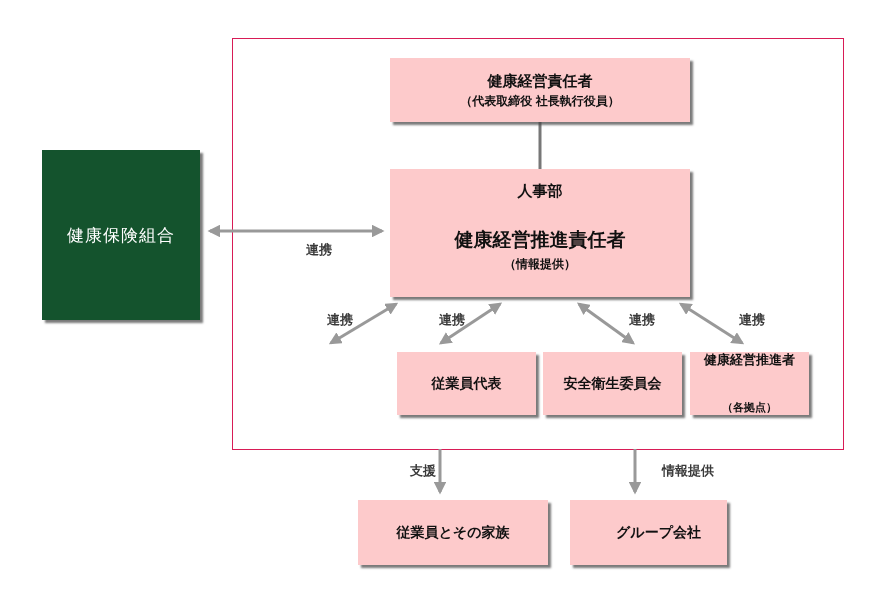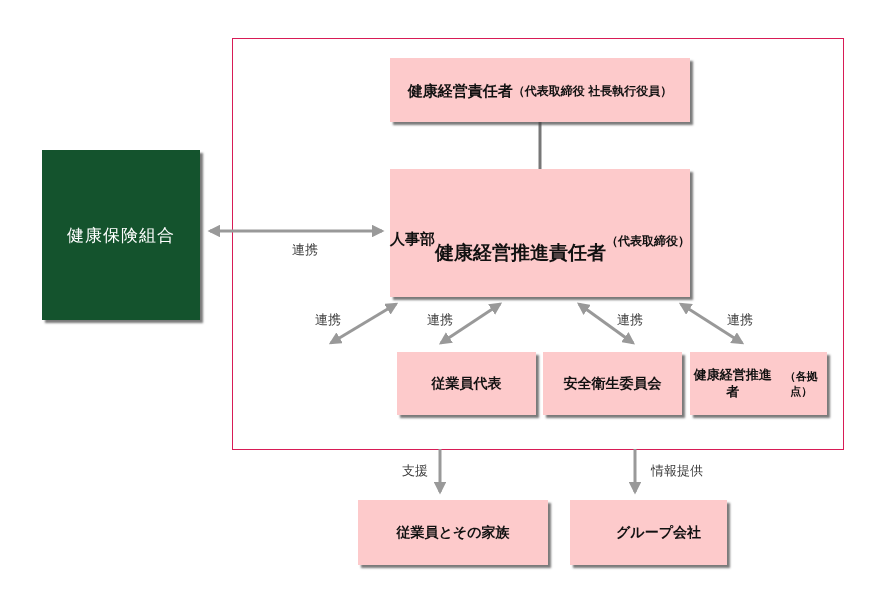--- a/index.html
+++ b/index.html
@@ -17,52 +17,53 @@
     background:transparent;
   }
   .arrow-layer{
     position:absolute;left:0;top:0;width:880px;height:612px;
     pointer-events:none;
   }
   .box{
     position:absolute;
     background:#fdcacb;
     box-shadow:3px 3px 2px rgba(70,70,70,0.72);
-    display:flex;flex-direction:row;align-items:center;justify-content:center;
+    display:flex;flex-direction:column;align-items:center;justify-content:center;
     color:#111111;
     text-align:center;
     box-sizing:border-box;
   }
   .box.blue{
     background:#14532d;
     color:#ffffff;
   }
   .insurance-box{left:42px;top:150px;width:158px;height:170px;font-size:17px;font-weight:400;letter-spacing:1px;}
   .chief-box{left:390px;top:58px;width:300px;height:64px;}
   .chief-title{font-size:15px;font-weight:700;line-height:1.4;}
   .chief-sub{font-size:12px;font-weight:700;margin-top:2px;}
   .hr-box{left:390px;top:169px;width:300px;height:128px;justify-content:flex-start;padding-top:13px;}
   .hr-dept{font-size:15px;font-weight:700;}
   .hr-title{font-size:19px;font-weight:700;margin-top:26px;}
   .hr-sub{font-size:12px;font-weight:700;margin-top:3px;}
   .sub-box{top:352px;height:63px;font-size:14px;font-weight:700;}
   .sub1{left:251px;width:136px;}
   .sub2{left:397px;width:139px;}
   .sub3{left:543px;width:139px;}
-  .sub4{left:690px;width:137px;}
+  .sub4{left:690px;width:119px;justify-content:space-between;}
   .sub4-title{font-size:13px;font-weight:700;line-height:1.3;}
   .sub4-sub{font-size:11px;font-weight:700;}
   .bottom-box{top:500px;height:65px;font-size:14px;font-weight:700;}
   .bottom1{left:358px;width:190px;}
   .bottom2{left:570px;width:157px;padding-left:20px;}
   .conn-label{
     position:absolute;
     font-size:13px;color:#3a3a3a;
-    text-align:center;
+    text-align:right;
     white-space:nowrap;
+    font-weight:bold;
   }
   .lbl-coop-main{left:278px;top:241px;width:54px;}
   .lbl-coop-a{left:303px;top:311px;width:50px;}
   .lbl-coop-b{left:415px;top:311px;width:50px;}
   .lbl-coop-c{left:605px;top:311px;width:50px;}
   .lbl-coop-d{left:715px;top:311px;width:50px;}
   .lbl-support{left:394px;top:462px;width:42px;}
   .lbl-info{left:640px;top:462px;width:74px;}
 </style>
 </head>
@@ -97,21 +98,21 @@
   </div>
 
   <div class="box chief-box">
     <div class="chief-title">健康経営責任者</div>
     <div class="chief-sub">（代表取締役 社長執行役員）</div>
   </div>
 
   <div class="box hr-box">
     <div class="hr-dept">人事部</div>
     <div class="hr-title">健康経営推進責任者</div>
-    <div class="hr-sub">（代表取締役）</div>
+    <div class="hr-sub">（情報提供）</div>
   </div>
 
   <div class="box sub-box sub2">
     <span>従業員代表</span>
   </div>
   <div class="box sub-box sub3">
     <span>安全衛生委員会</span>
   </div>
   <div class="box sub-box sub4">
     <div class="sub4-title">健康経営推進者</div>

